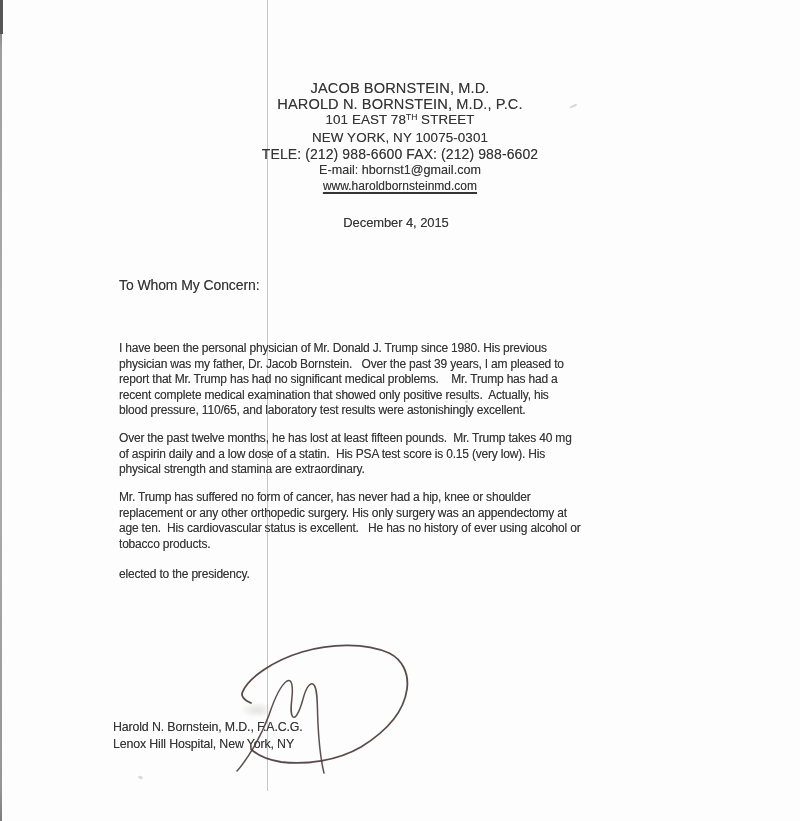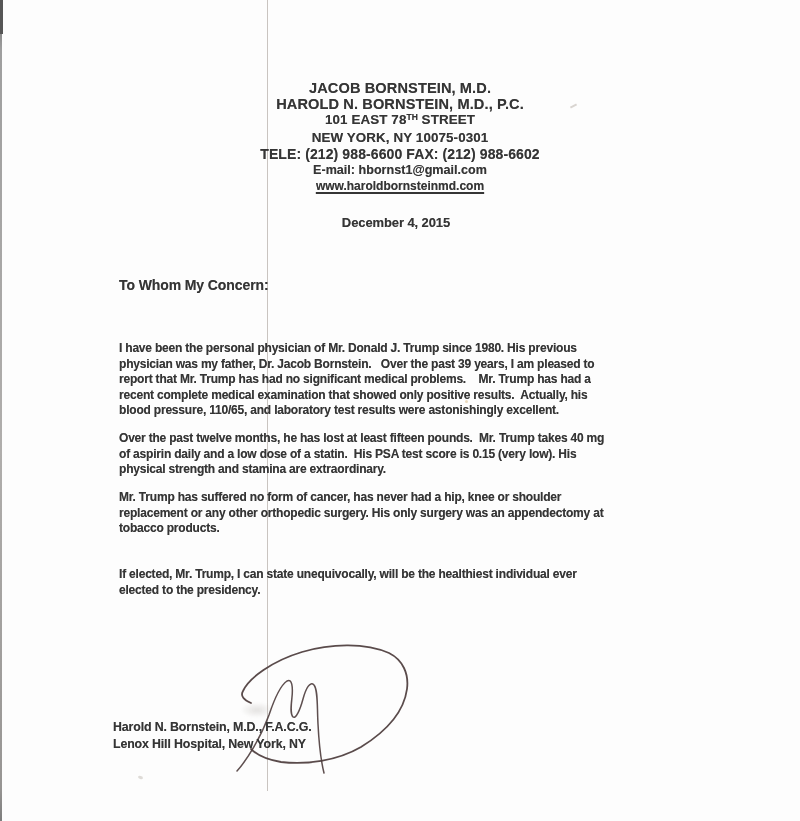--- a/index.html
+++ b/index.html
@@ -2,21 +2,21 @@
 <html><head>
 <meta charset="utf-8">
 <style>
   html,body{margin:0;padding:0;background:#fdfdfd;}
   .page{
     position:relative;
     width:800px;height:821px;
     background:#fdfdfd;
     overflow:hidden;
     font-family:"Liberation Sans","DejaVu Sans",sans-serif;
-    font-weight:700;
+    font-weight:400;
     color:#353535;
     text-shadow:0 0 0.5px rgba(60,60,60,0.55);
   }
   
   .scan-left-edge{position:absolute;left:0;top:0;width:2px;height:821px;
     background:linear-gradient(to bottom,#5f5f5f 0%,#9f9f9f 6%,#b0aeac 55%,#979593 96%,#7d7d7d 100%);}
   .scan-corner{position:absolute;left:0;top:0;width:3px;height:34px;background:#565656;filter:blur(.4px);}
   .scan-fold-line{position:absolute;left:267px;top:0;width:1px;height:791px;background:#c9c4c0;}
   .speck-a{position:absolute;left:570px;top:105px;width:7px;height:2px;background:#d9d5d1;transform:rotate(-28deg);}
   .speck-b{position:absolute;left:465px;top:400px;width:3px;height:3px;background:#ead9bd;border-radius:50%;}
@@ -79,25 +79,25 @@
 
   <div class="para p2">
     <div class="pline">Over the past twelve months, he has lost at least fifteen pounds.  Mr. Trump takes 40 mg</div>
     <div class="pline">of aspirin daily and a low dose of a statin.  His PSA test score is 0.15 (very low). His</div>
     <div class="pline">physical strength and stamina are extraordinary.</div>
   </div>
 
   <div class="para p3">
     <div class="pline">Mr. Trump has suffered no form of cancer, has never had a hip, knee or shoulder</div>
     <div class="pline">replacement or any other orthopedic surgery. His only surgery was an appendectomy at</div>
+    <div class="pline">age ten.  His cardiovascular status is excellent.   He has no history of ever using alcohol or</div>
     <div class="pline">tobacco products.</div>
   </div>
 
   <div class="para p4">
-    <div class="pline">If elected, Mr. Trump, I can state unequivocally, will be the healthiest individual ever</div>
     <div class="pline">elected to the presidency.</div>
   </div>
 
   <svg class="signature-svg" viewBox="0 0 210 152" aria-hidden="true">
     <path d="M 26,73 C 19,70 15,66 18,61 C 24,48 47,31 77,22 C 107,13 141,13 164,23 C 178,30 184,44 182,59 C 179,81 162,101 136,117 C 112,131 81,135 56,132 C 44,130 32,125 26,119" fill="none" stroke="#4c3c3c" stroke-width="1.8" stroke-linecap="round" opacity="0.92"></path>
     <path d="M 12,141 C 22,130 36,107 44,85 C 50,67 56,55 62,51 C 67,48 68,57 67,67 C 66,76 65,84 68,87 C 71,89 75,80 78,69 C 81,58 85,51 89,55 C 93,60 92,75 93,94 C 94,114 96,131 99,143" fill="none" stroke="#4c3c3c" stroke-width="1.5" stroke-linecap="round" opacity="0.9"></path>
   </svg>
 
   <footer class="sig-block">
     <div>Harold N. Bornstein, M.D., F.A.C.G.</div>

